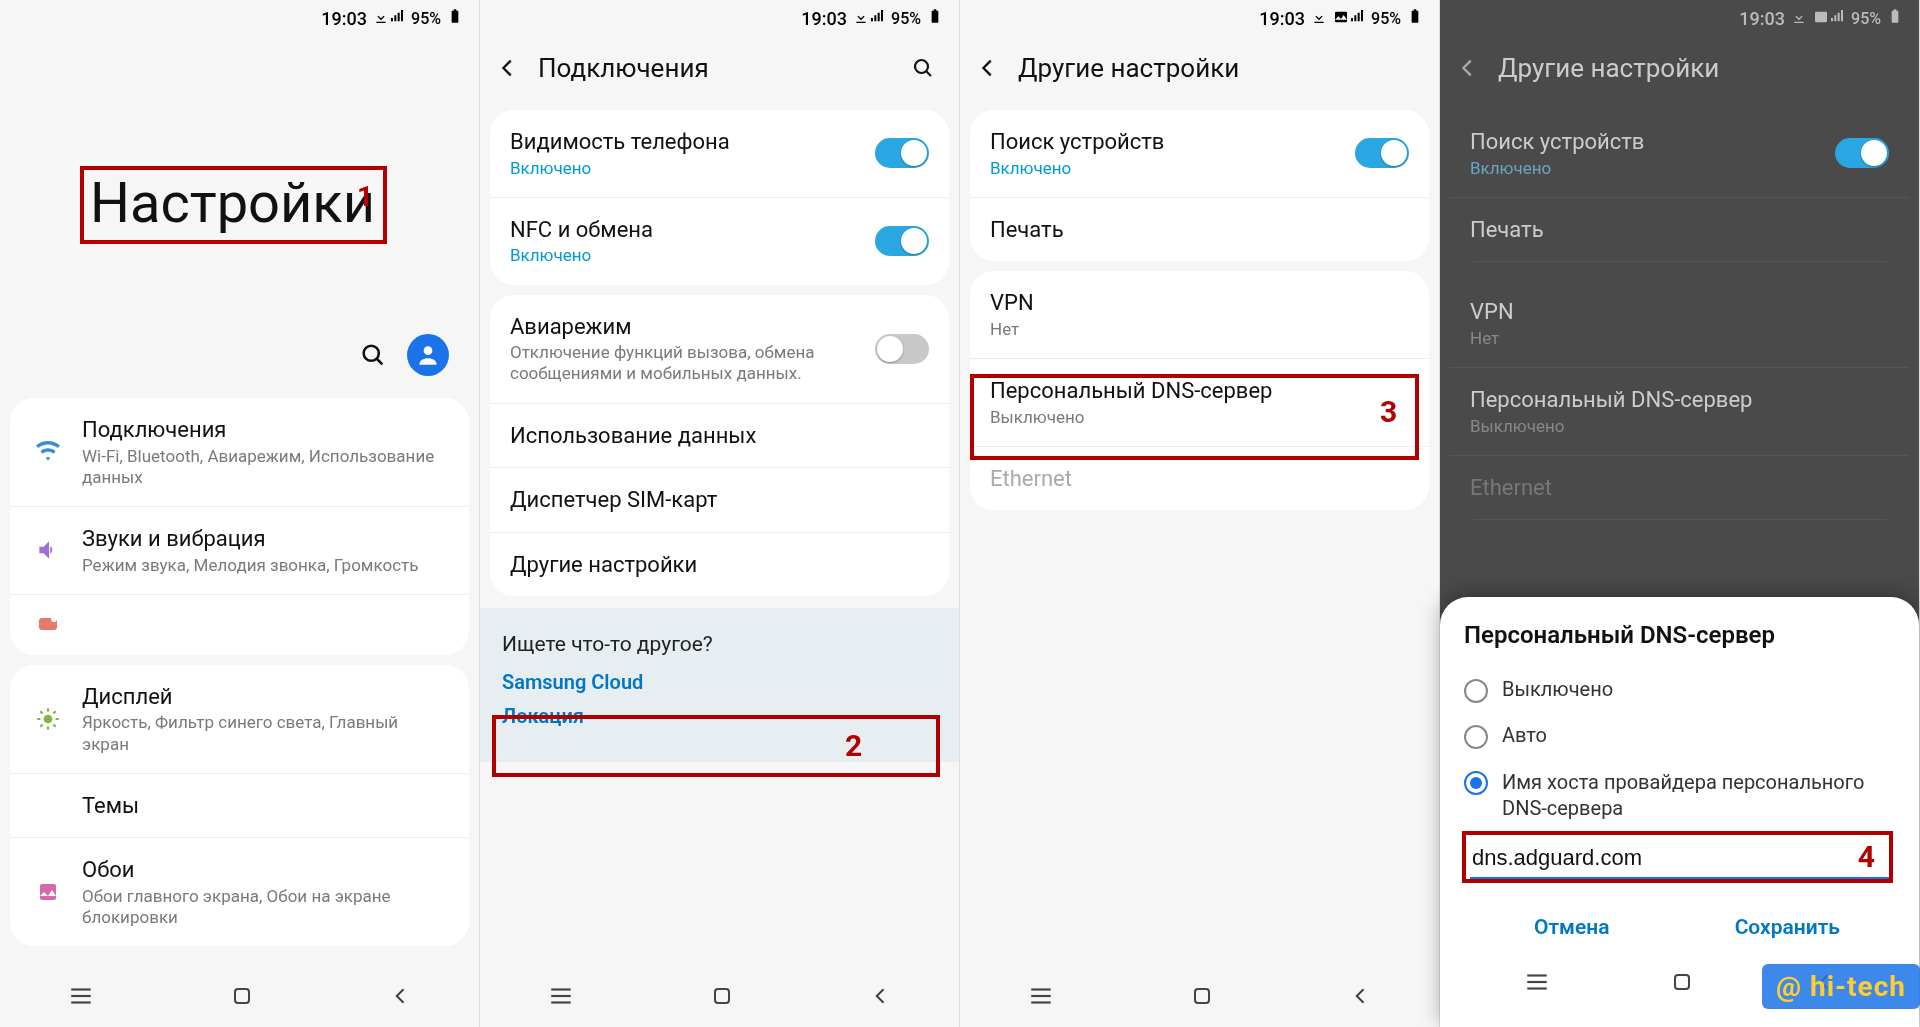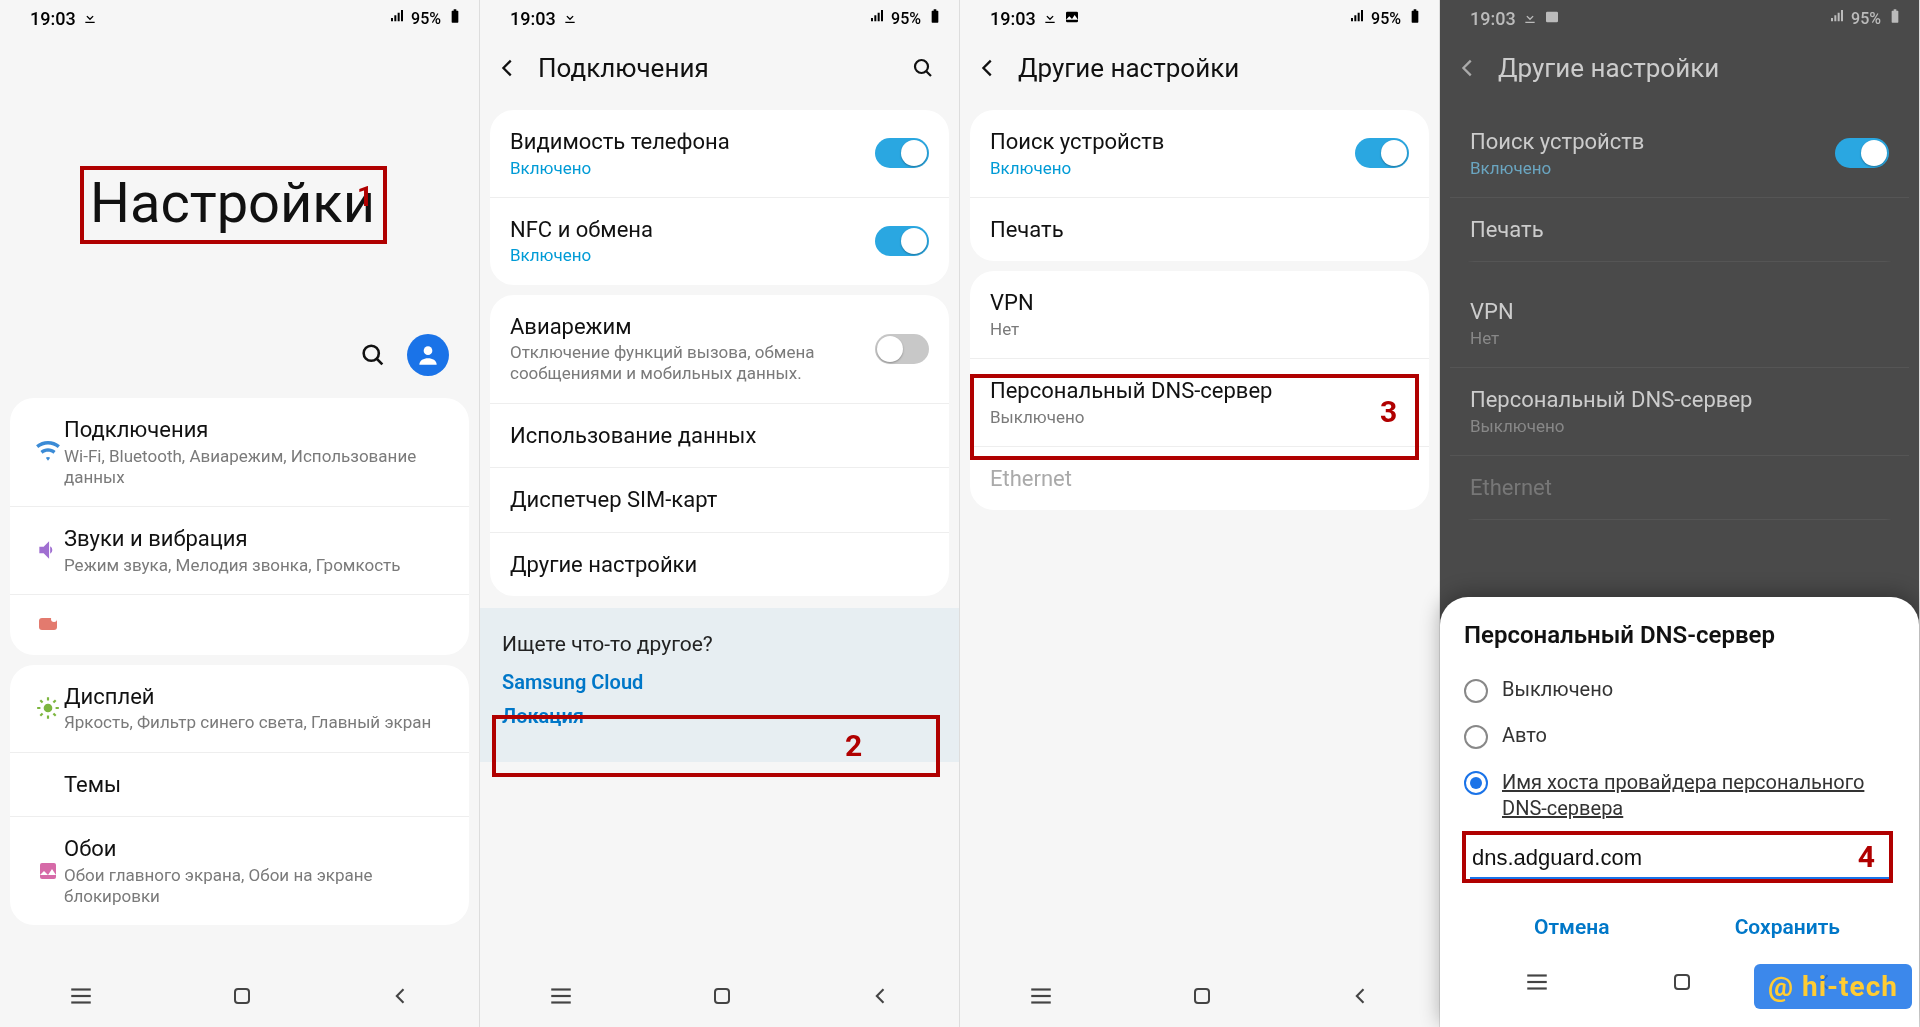--- a/index.html
+++ b/index.html
@@ -20,26 +20,25 @@
     flex-direction: column;
     position: relative;
     border-right: 1px solid #ddd;
   }
   .screen:last-child { border-right: none; }
   
   .status-bar {
     height: 36px;
     display: flex;
     align-items: center;
-    justify-content: space-between;
+    justify-content: flex-end;
     padding: 0 16px;
     font-size: 18px;
     font-weight: 500;
     color: #000;
-    margin-left: 14px;
   }
   .status-bar .right { display: flex; align-items: center; gap: 6px; font-size: 16px;}
   .status-bar .left { display:flex; align-items:center; gap:6px; }
   .ico-sm { width:16px; height:16px; display:inline-block; }
   .dim .status-bar { color:#bbb; }
   
   .header {
     display: flex;
     align-items: center;
     padding: 14px 18px 14px 10px;
@@ -84,20 +83,21 @@
     background:#fff;
     border-radius:24px;
     margin:10px 10px 0 10px;
     overflow:hidden;
   }
   .item {
     padding: 18px 22px;
     border-bottom:1px solid #eee;
     display:flex;
     align-items:center;
+    gap:18px;
   }
   .item:last-child{border-bottom:none;}
   .item .text { flex:1; }
   .item .primary { font-size:22px; color:#111; line-height:1.25;}
   .item .secondary { font-size:17px; color:#7a7a7a; line-height:1.25; margin-top:2px;}
   .item .secondary.on { color:#009bd6; }
   .item .icon-slot { width:32px; display:flex; justify-content:center; align-items:center; }
   
   .toggle { width:54px; height:30px; border-radius:15px; background:#c8c8c8; position:relative; flex:none;}
   .toggle::after { content:""; position:absolute; width:26px; height:26px; border-radius:50%; background:#fff; top:2px; left:2px; box-shadow:0 1px 2px rgba(0,0,0,.3);}
@@ -157,21 +157,21 @@
   }
   .dialog-actions { display:flex; margin-top:22px; }
   .dialog-actions div { flex:1; text-align:center; font-size:21px; font-weight:600; color:#0077c8; padding:12px 0;}
   
   .hl-box { position:absolute; border:4px solid #b00000; pointer-events:none; }
   .hl-num { position:absolute; color:#b00000; font-size:30px; font-weight:700; }
   
   .eth-disabled .primary { color:#aaa !important; }
   .hi-tech-badge {
     position:absolute;
-    right:8px;
+    right:0;
     bottom:18px;
     background:rgba(26,115,232,.85);
     color:#ffcc33;
     font-size:28px;
     font-weight:700;
     padding:6px 14px;
     border-radius:6px;
     letter-spacing:1px;
     z-index:50;
   }
@@ -596,21 +596,21 @@
     <div class="radio-row">
       <div class="radio"></div>
         <div class="radio-label">Выключено</div>
     </div>
     <div class="radio-row">
       <div class="radio"></div>
         <div class="radio-label">Авто</div>
     </div>
     <div class="radio-row" style="align-items:flex-start;">
       <div class="radio sel"></div>
-        <div class="radio-label" style="line-height:1.3;text-decoration:underline;">Имя хоста провайдера персонального DNS-сервера</div>
+        <div class="radio-label" style="line-height:1.3;">Имя хоста провайдера персонального DNS-сервера</div>
     </div>
     <div class="dns-input-wrap" style="position:relative; padding:2px 6px;">
       <input class="dns-input" value="dns.adguard.com" style="">
       <div class="hl-box" style="left:-2px; top:-6px; width:100%; height:52px;"></div>
       <div class="hl-num" style="right:20px; top:2px;">4</div>
     </div>
     <div class="dialog-actions">
       <div>Отмена</div>
       <div>Сохранить</div>
     </div>

